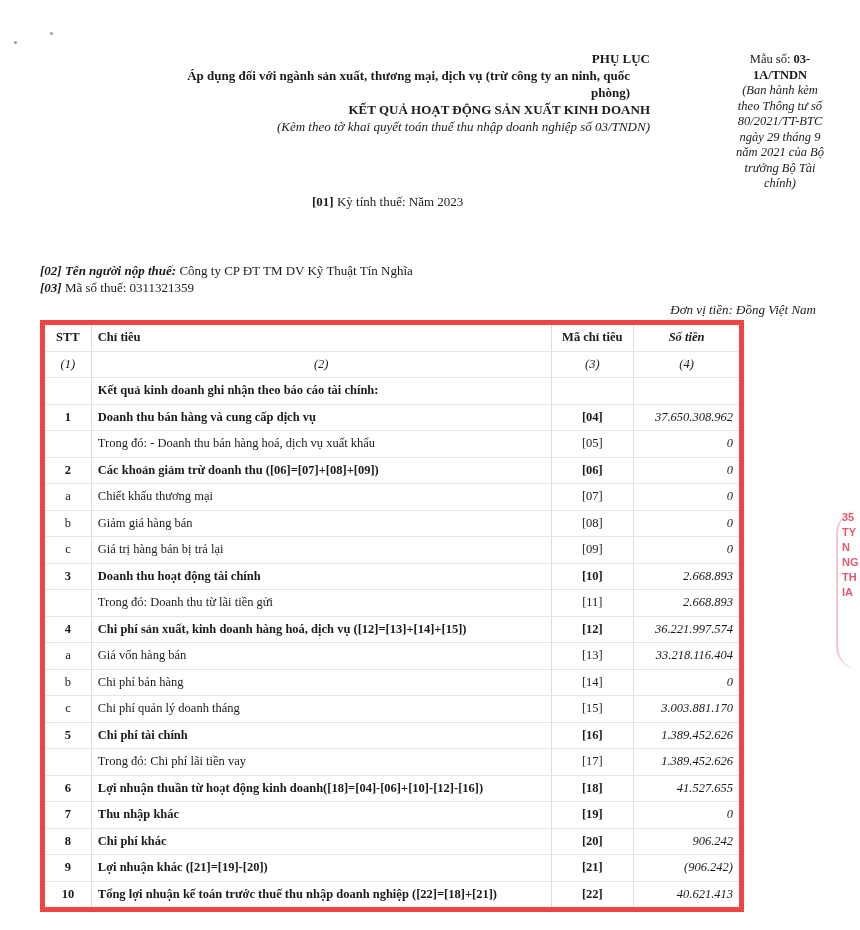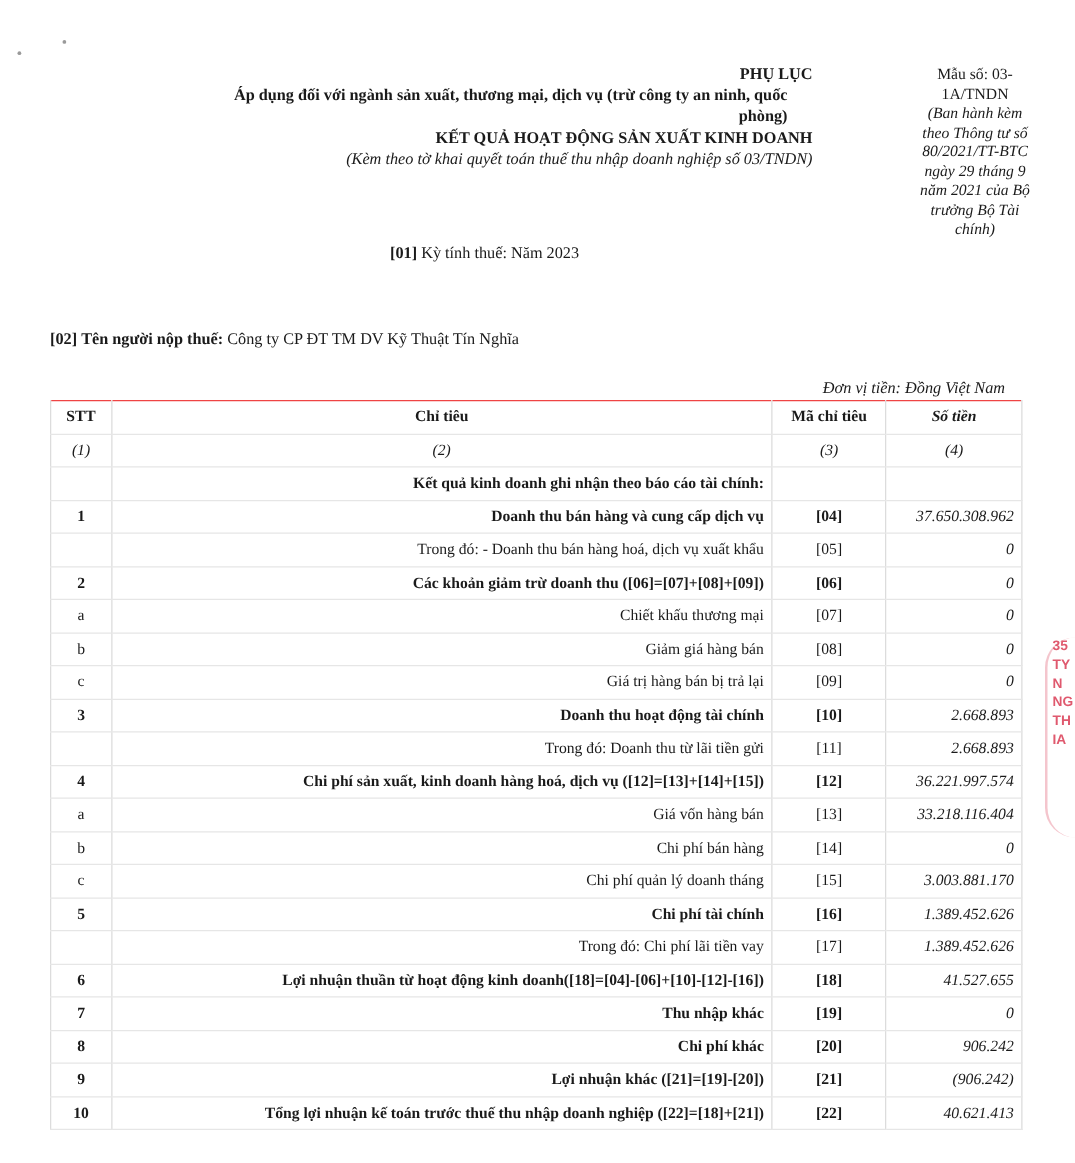--- a/index.html
+++ b/index.html
@@ -16,45 +16,45 @@
   .title-block .b { font-weight: bold; }
   .title-block .i { font-style: italic; }
   .period {
     position: absolute; left: 312px; top: 194px; font-size: 13px;
   }
   .period b { font-weight: bold; }
   .form-note {
     position: absolute; left: 735px; top: 52px; width: 90px; text-align: center;
     font-size: 12.5px; line-height: 15.5px;
   }
-  .form-note .b { font-weight: normal; }
+  .form-note .b { font-weight: bold; }
   .form-note .i { font-style: italic; }
   .taxpayer {
     position: absolute; left: 40px; top: 262px; font-size: 13px; line-height: 17px;
   }
-  .taxpayer b { font-weight: bold; }
+  .taxpayer b { font-weight: bold; font-style: italic; }
   .unit {
-    position: absolute; right: 56px; top: 302px; font-size: 13px; font-style: italic;
+    position: absolute; right: 44px; top: 302px; font-size: 13px; font-style: italic;
   }
   table.report {
-    position: absolute; left: 40px; top: 320px; width: 778px;
+    position: absolute; left: 40px; top: 320px; width: 704px;
     border-collapse: collapse; font-size: 12.5px;
-    border: 1px solid #ef4444;
+    border: 5px solid #ef4444;
   }
   table.report td, table.report th {
     border-left: 1px solid #dcdcdc; border-right: 1px solid #dcdcdc;
     border-bottom: 1px solid #e6e6e6;
     height: 25.5px; padding: 0 6px; vertical-align: middle;
   }
   table.report th { font-weight: bold; }
   .c-stt { width: 36px; text-align: center; }
-  .c-item { width: 528px; text-align: right; }
+  .c-item { width: 528px; text-align: left; }
   .c-code { width: 80px; text-align: center; }
   .c-amt { width: 96px; text-align: right; font-style: italic; }
-  th.c-item { text-align: center; }
+  th.c-item { text-align: left; }
   .idx td { font-style: italic; text-align: center; }
   .bold { font-weight: bold; }
   .stamp {
     position: absolute; left: 836px; top: 510px; width: 24px; height: 160px;
     color: #d8304a; font-family: "Liberation Sans", sans-serif; font-weight: bold;
     font-size: 11px; line-height: 15px; opacity: 0.8;
     border-left: 2px solid rgba(216,48,74,0.35);
     border-radius: 40px 0 0 40px; padding-left: 4px; box-sizing: border-box;
   }
 </style>
@@ -79,20 +79,25 @@
 <div class="form-note">
   <span>Mẫu số: </span><span class="b">03-1A/TNDN</span>
   <div class="i">(Ban hành kèm theo Thông tư số 80/2021/TT-BTC ngày 29 tháng 9 năm 2021 của Bộ trưởng Bộ Tài chính)</div>
 </div>
 
 <div class="taxpayer">
   <div>
     <b>[02]</b>
     <b>Tên người nộp thuế:</b>
     <span>Công ty CP ĐT TM DV Kỹ Thuật Tín Nghĩa</span>
+  </div>
+  <div>
+    <b>[03]</b>
+    <span>Mã số thuế:</span>
+    <span>0311321359</span>
   </div>
 </div>
 
 <div class="unit">Đơn vị tiền: Đồng Việt Nam</div>
 
 <table class="report">
   <thead>
     <tr>
       <th class="c-stt">STT</th>
       <th class="c-item">Chỉ tiêu</th>

